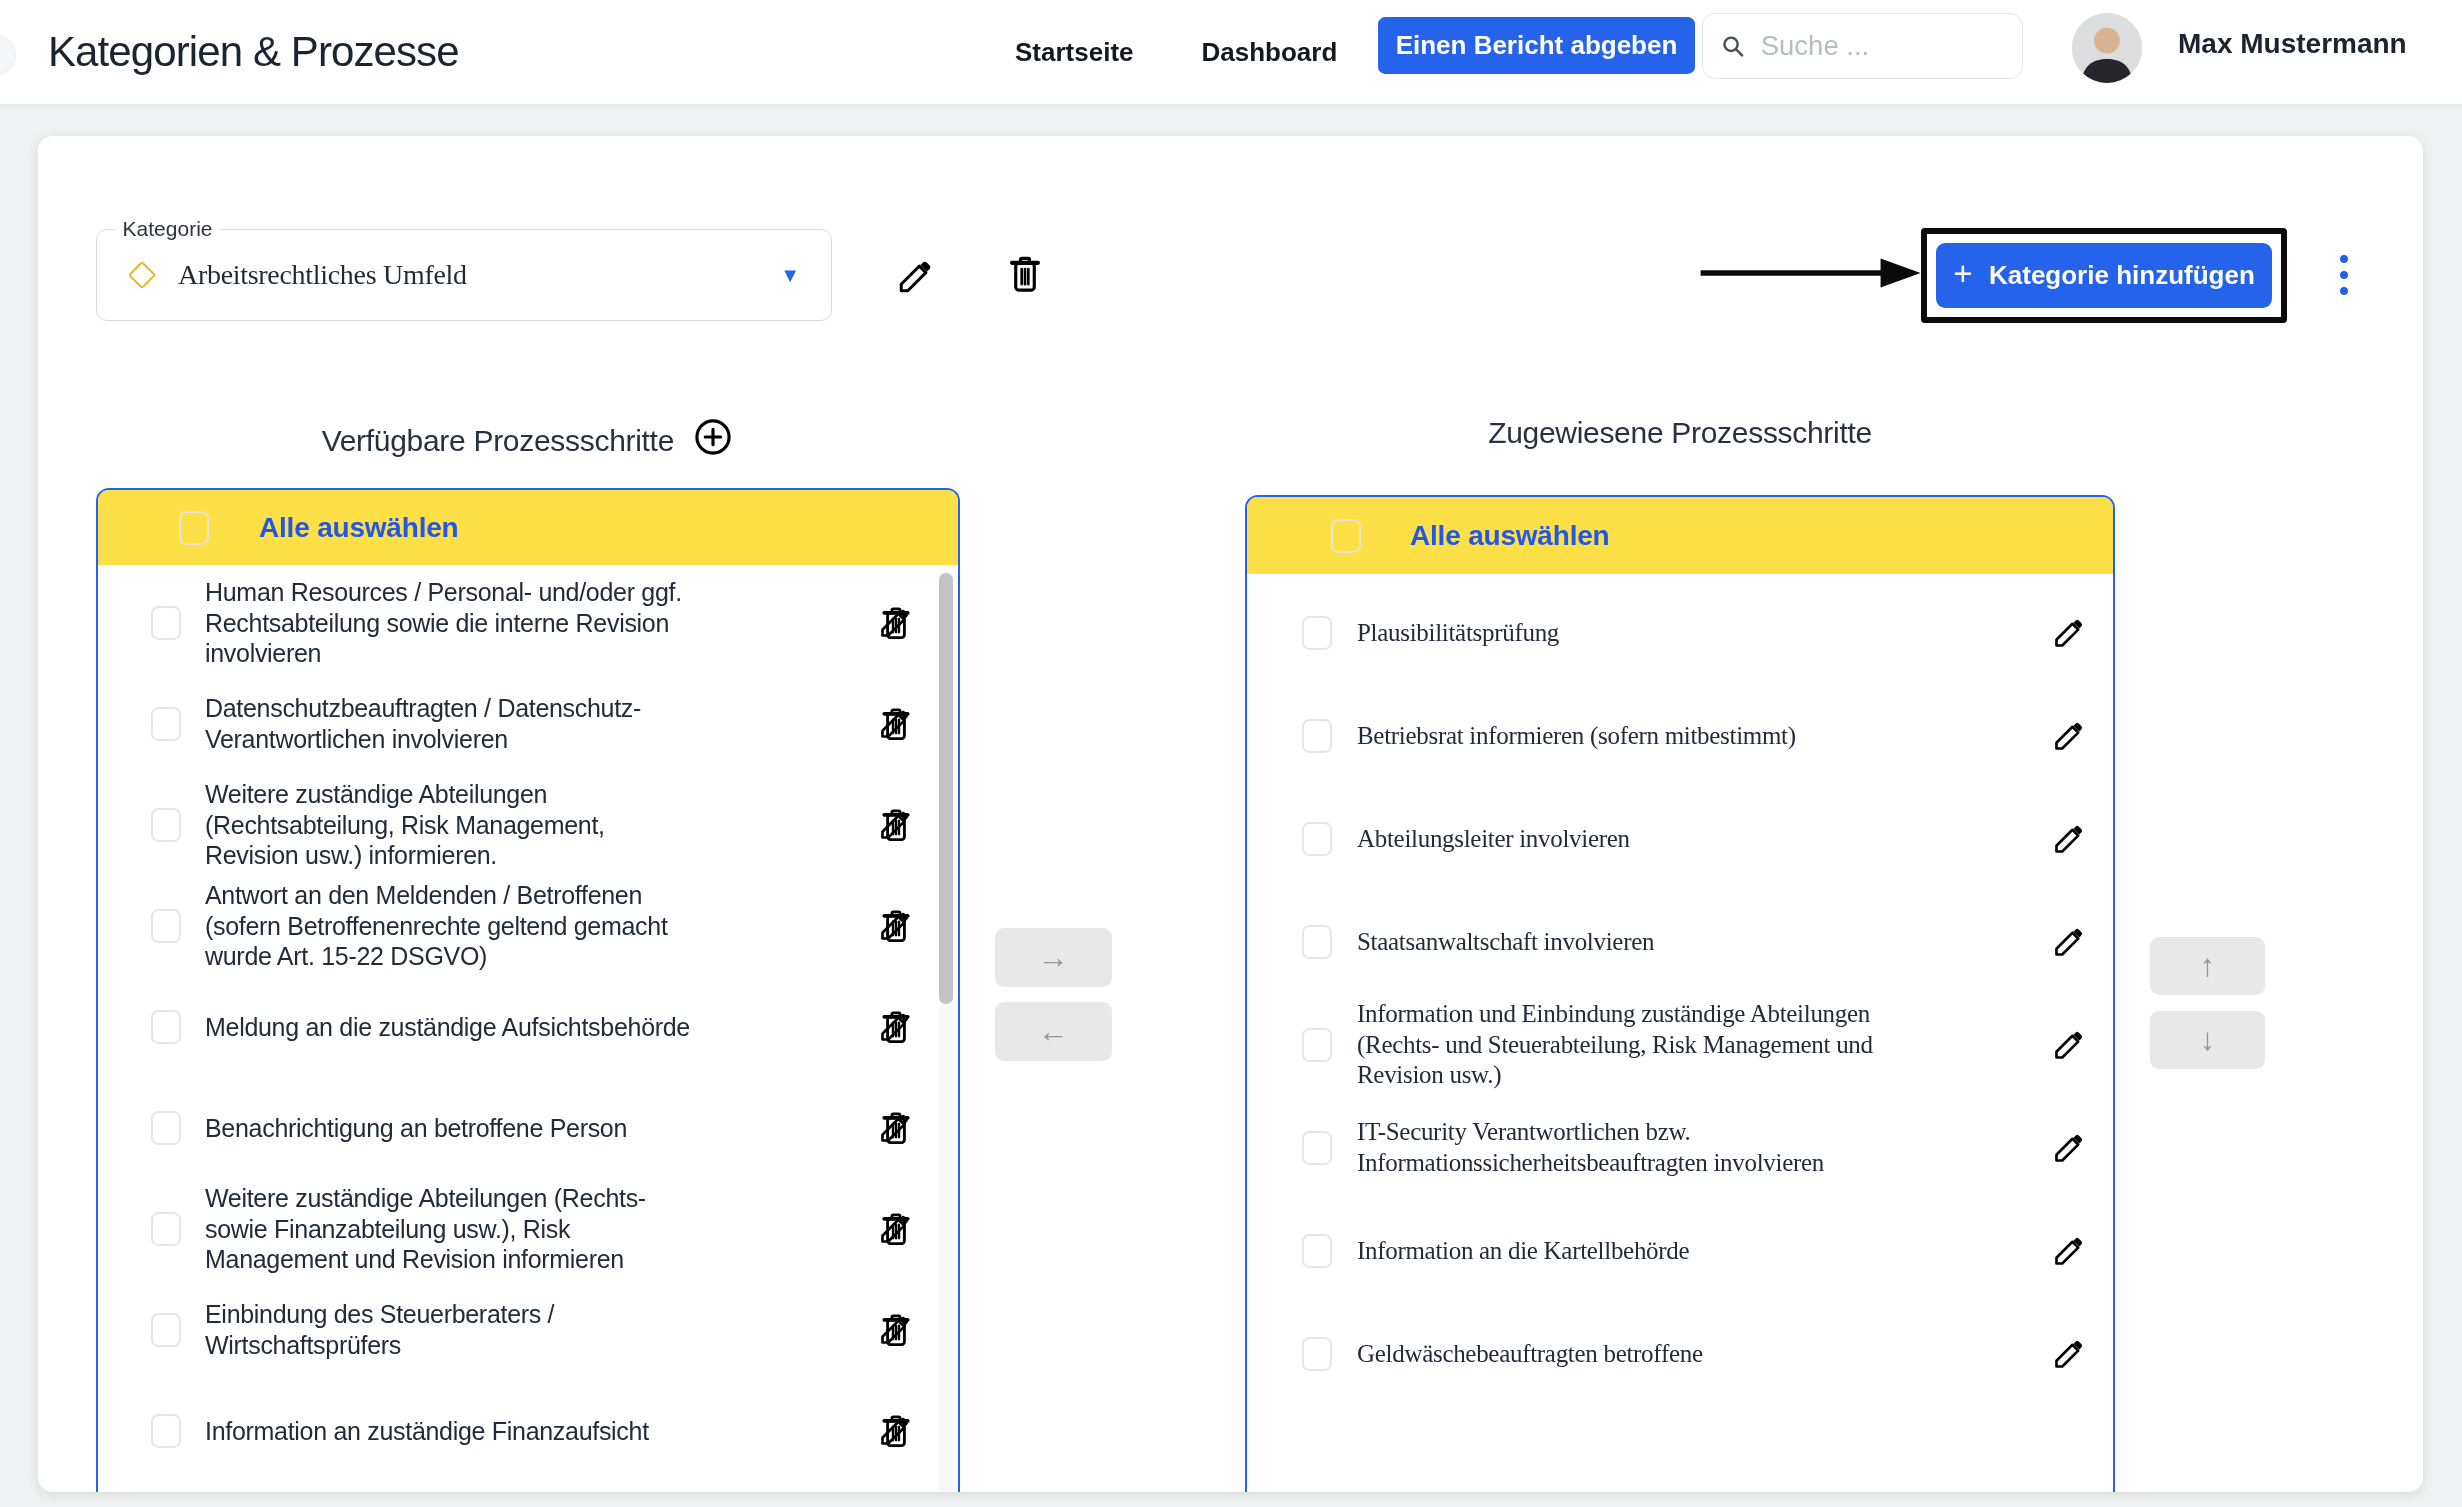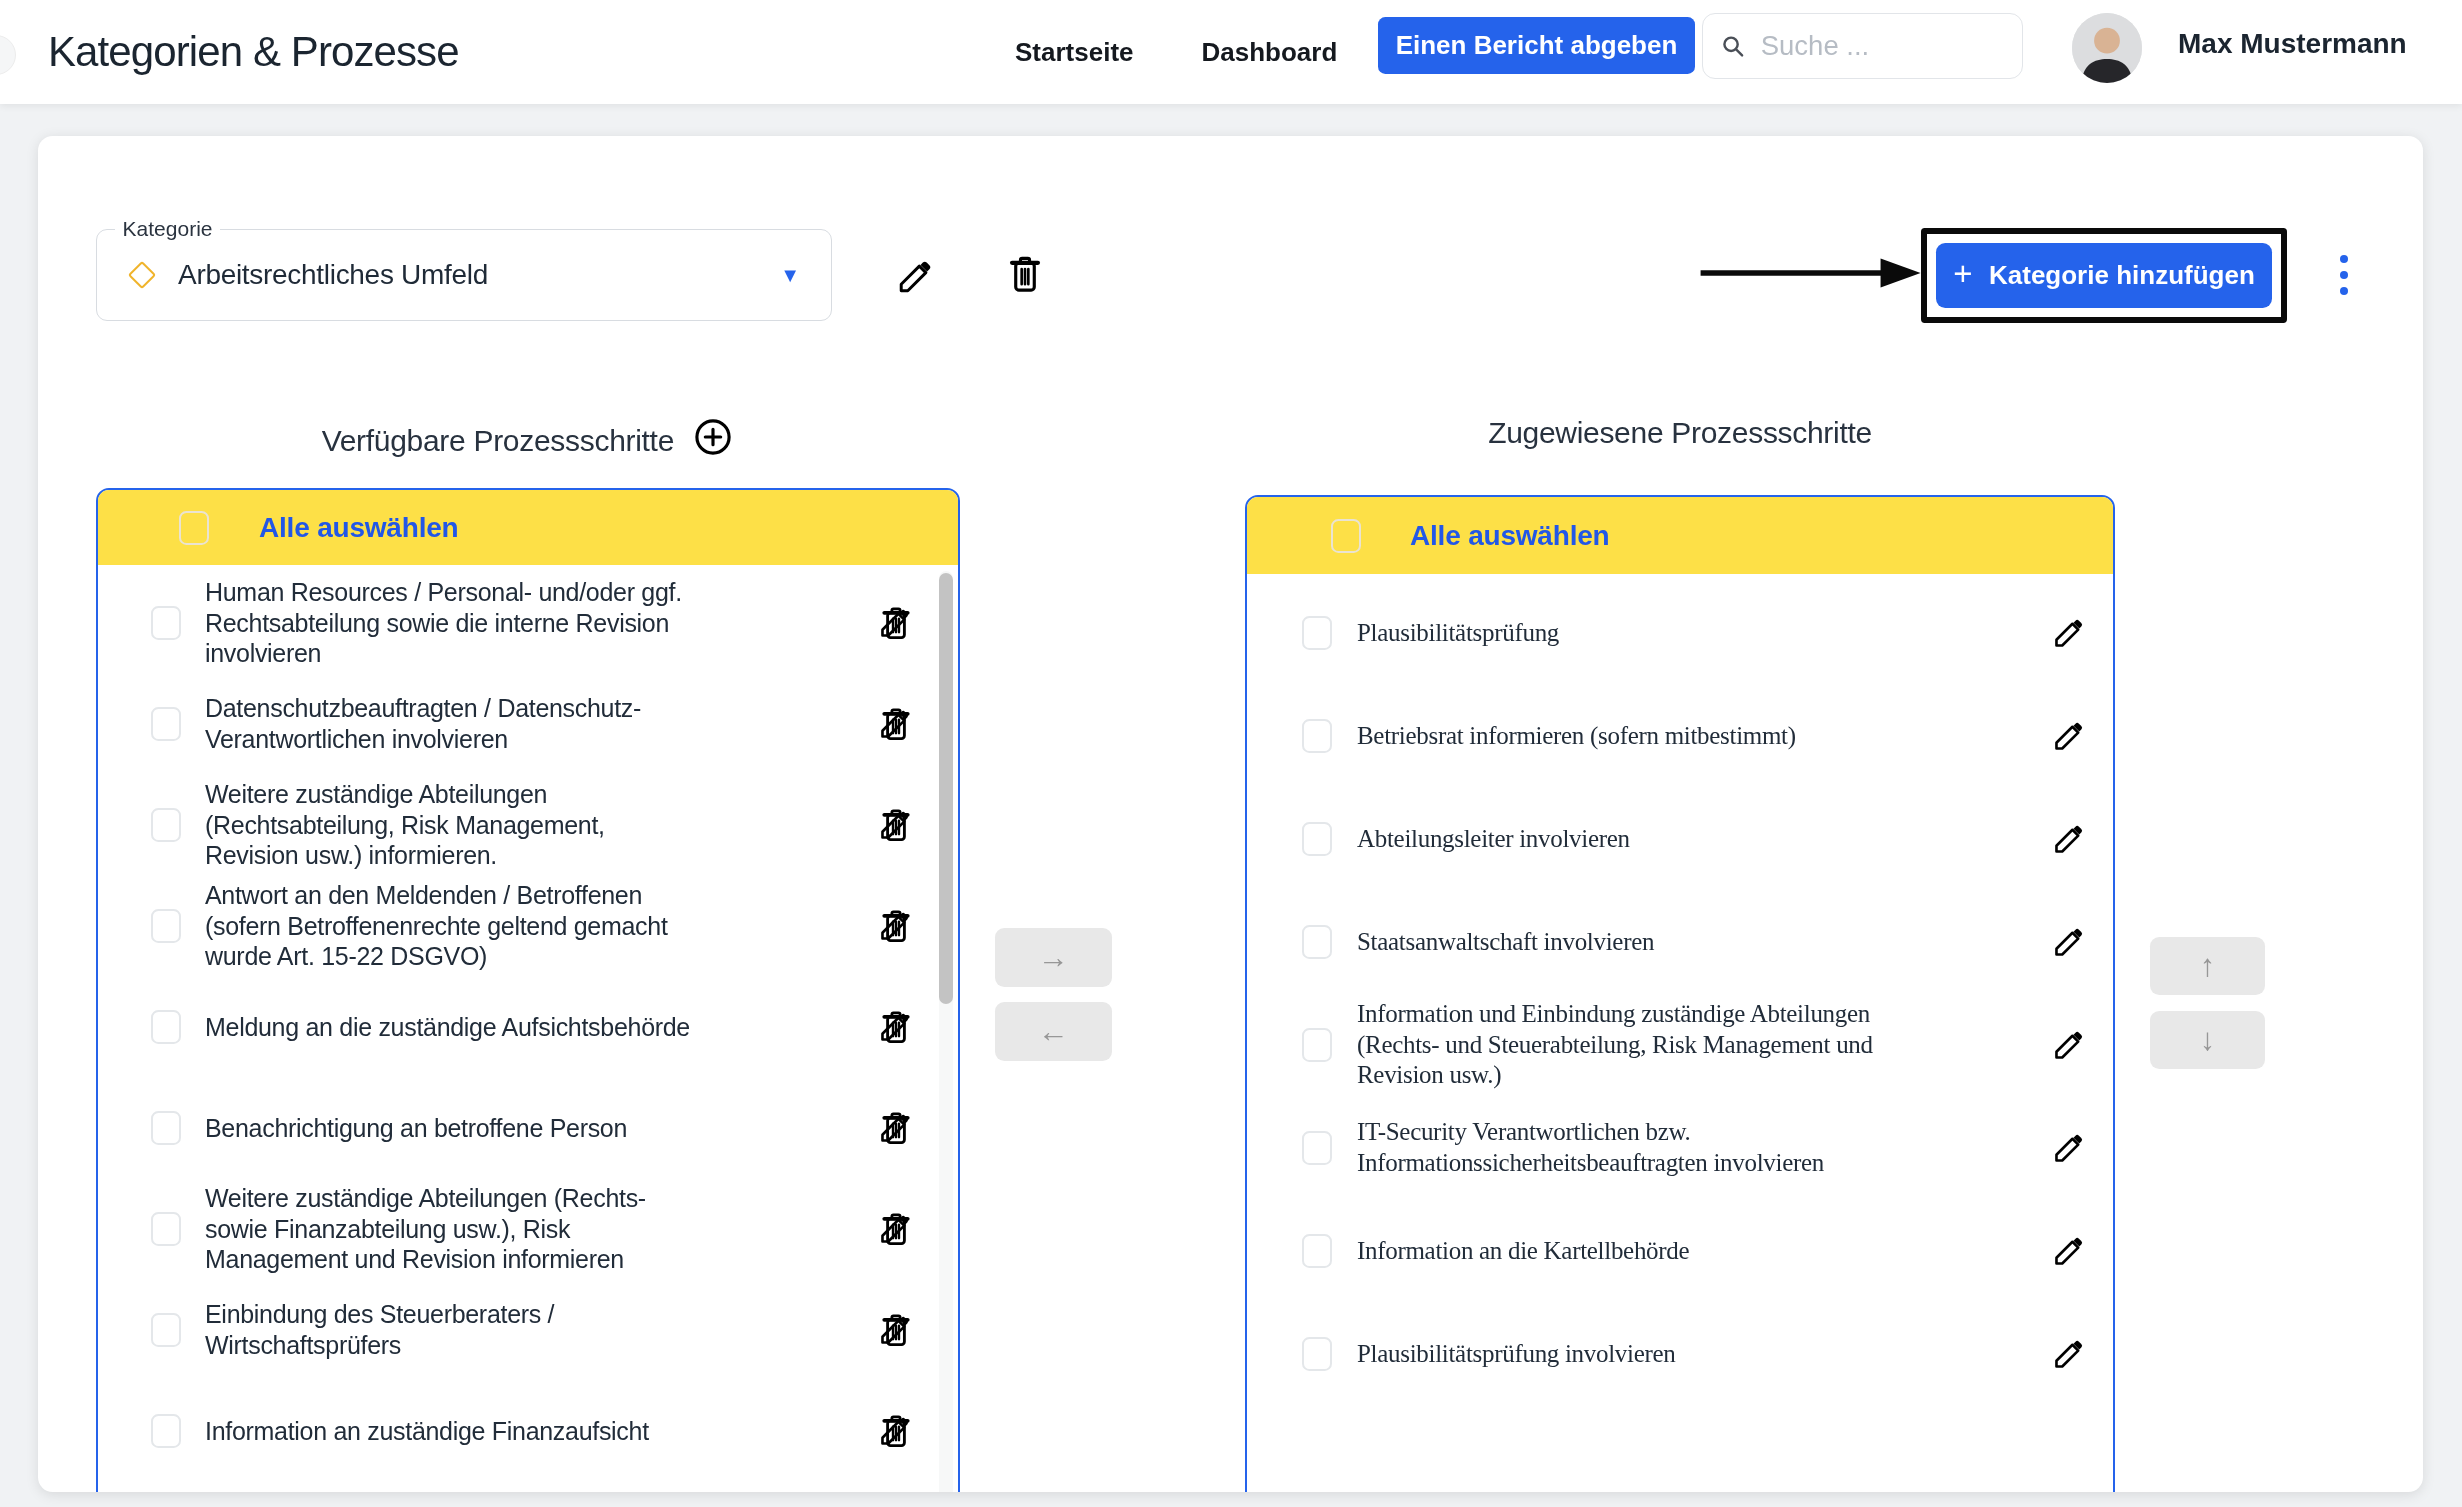--- a/index.html
+++ b/index.html
@@ -30,21 +30,21 @@
 
   
   .card { position:absolute; left:38px; top:136px; width:2385px; height:1356px; background:#fff;
           border-radius:14.7px; box-shadow:0 2.7px 13px rgba(0,0,0,.10); overflow:hidden; }
 
   
   .cat-field { position:absolute; left:58px; top:93px; width:736px; height:92px;
                border:1.8px solid #d8dce1; border-radius:11px; background:#fff; cursor:pointer; }
   .cat-field-label { position:absolute; left:18.3px; top:-13px; background:#fff; padding:0 7.3px;
                      font-size:21px; color:#2b3440; }
-  .cat-field-inner { position:absolute; inset:0; display:flex; align-items:center; padding:0 31px 0 35px; gap:26px; }
+  .cat-field-inner { position:absolute; inset:0; display:flex; align-items:center; padding:0 31px 0 35px; gap:26px;font-family:Liberation Serif, serif; }
   .diamond { width:20px; height:20px; border:2.7px solid #f0b42c; transform:rotate(45deg); border-radius:2.7px; flex:0 0 auto; }
   .cat-value { flex:1; font-size:28px; color:#1f2a37; letter-spacing:-0.3px; }
   .caret { font-size:20px; color:#2563eb; flex:0 0 auto; }
 
   .icon-btn { position:absolute; background:none; border:none; cursor:pointer; padding:0; line-height:0; }
   .icon-btn svg { display:block; }
 
   
   .annot-arrow { position:absolute; left:1660px; top:117px; width:227px; height:40px; pointer-events:none; }
   .highlight-frame { position:absolute; left:1883px; top:92px; width:366px; height:95px;
@@ -489,21 +489,21 @@
                 <svg width="37" height="37" viewBox="0 0 24 24">
     <path d="M13.9 6.35l3.75 3.75L7.3 20.45H3.55v-3.75L13.9 6.35z" fill="none" stroke="#000" stroke-width="1.7" stroke-linejoin="round"></path>
     <path d="M15.9 4.35a1.55 1.55 0 0 1 2.2 0l1.55 1.55a1.55 1.55 0 0 1 0 2.2l-1.3 1.3-3.75-3.75 1.3-1.3z" fill="#000"></path>
   </svg>
               </button>
     </div>
   </div>
 
   <div class="row">
     <span class="cbx"></span>
-    <div class="row-label">Plausibilitätsprüfung involvieren</div>
+    <div class="row-label">Geldwäschebeauftragten betroffene</div>
     <div class="row-icons">
       <button class="icon-btn">
                 <svg width="37" height="37" viewBox="0 0 24 24">
     <path d="M13.9 6.35l3.75 3.75L7.3 20.45H3.55v-3.75L13.9 6.35z" fill="none" stroke="#000" stroke-width="1.7" stroke-linejoin="round"></path>
     <path d="M15.9 4.35a1.55 1.55 0 0 1 2.2 0l1.55 1.55a1.55 1.55 0 0 1 0 2.2l-1.3 1.3-3.75-3.75 1.3-1.3z" fill="#000"></path>
   </svg>
               </button>
     </div>
   </div>
 </div>

